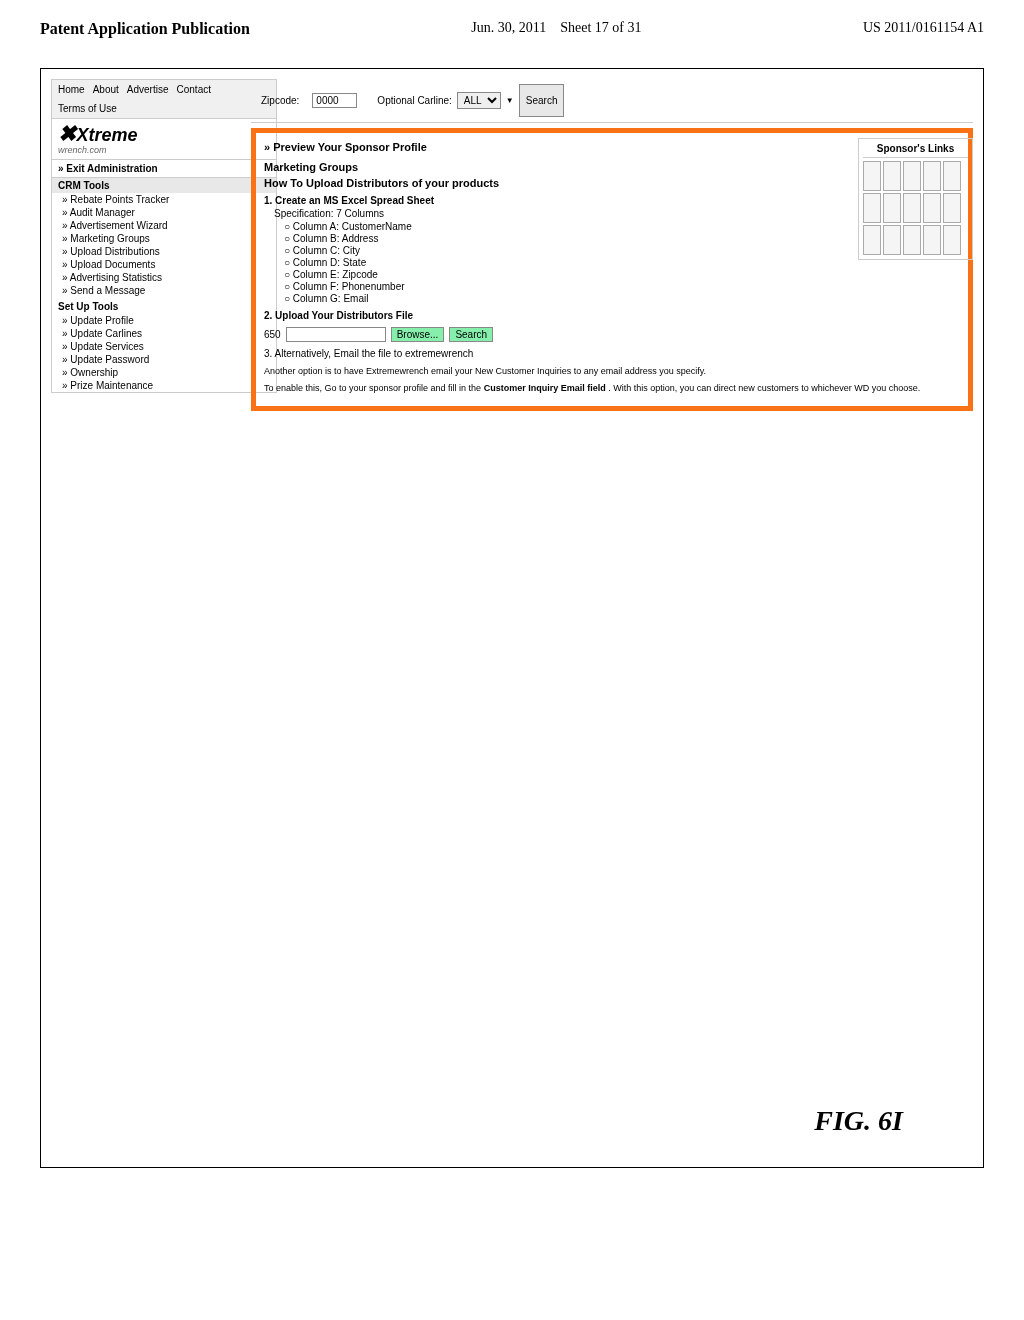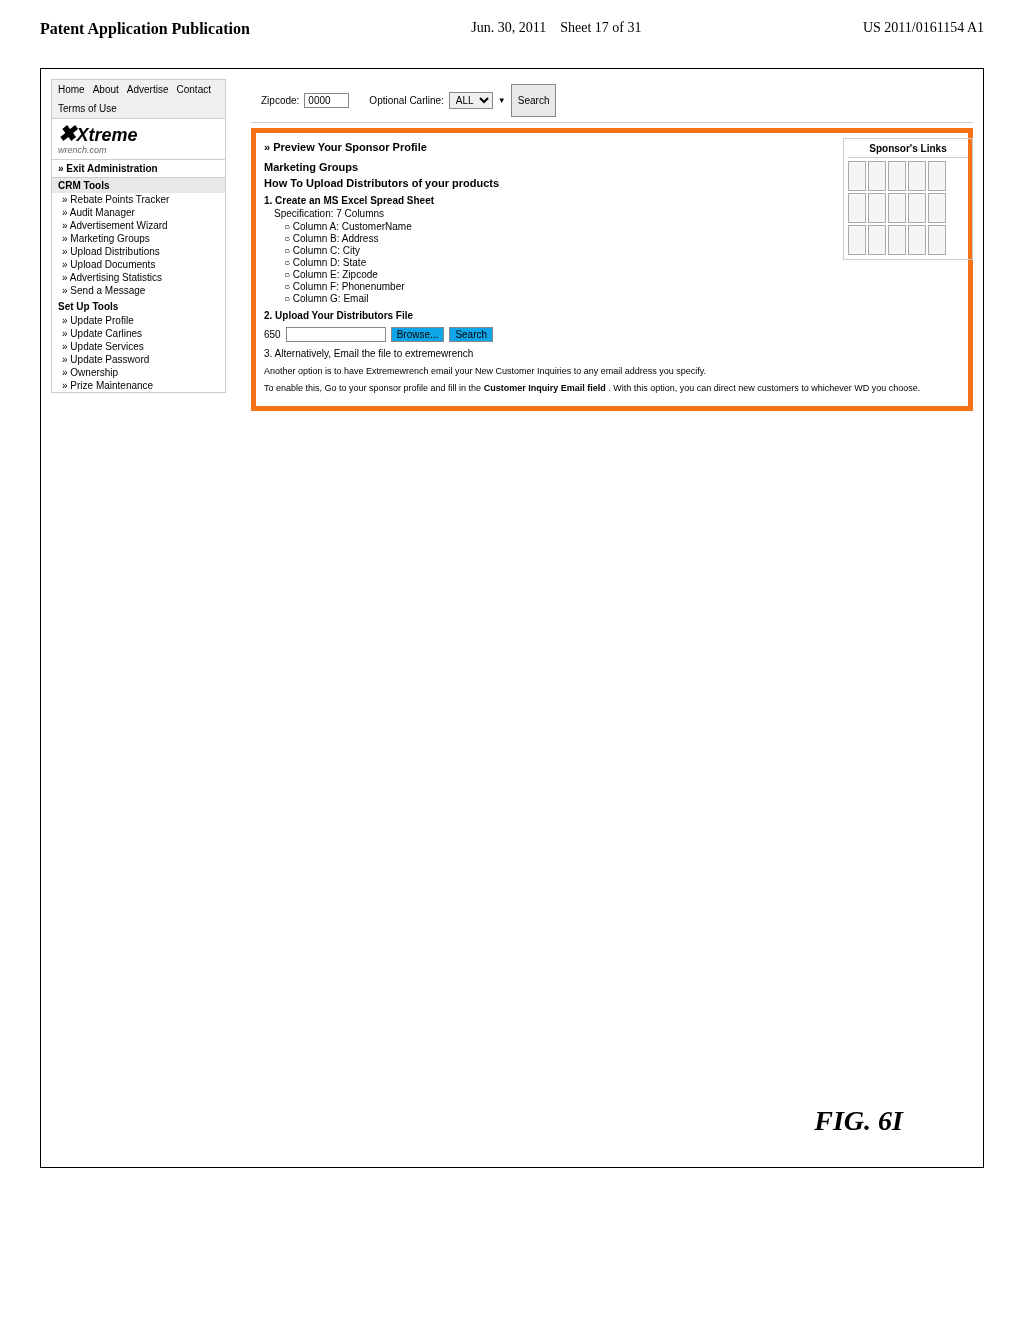--- a/index.html
+++ b/index.html
@@ -41,21 +41,21 @@
       padding: 10px;
       position: relative;
       min-height: 1100px;
     }
 
     
     .left-sidebar {
       position: absolute;
       left: 10px;
       top: 10px;
-      width: 175px;
+      width: 226px;
       border: 1px solid #ccc;
       background: #fff;
     }
 
     .nav-bar {
       display: flex;
       gap: 8px;
       padding: 4px 6px;
       border-bottom: 1px solid #ccc;
       background: #f0f0f0;
@@ -134,21 +134,21 @@
       align-items: center;
       gap: 20px;
       padding: 5px 10px;
       border-bottom: 1px solid #ccc;
       margin-bottom: 5px;
     }
 
     .zip-area {
       display: flex;
       align-items: center;
-      gap: 5px;
+      gap: 13px;
       font-size: 10px;
     }
 
     .zip-input {
       border: 1px solid #888;
       font-size: 10px;
       padding: 1px 3px;
       width: 45px;
     }
 
@@ -230,21 +230,21 @@
       margin: 6px 0;
       font-size: 10px;
     }
 
     .char-count {
       font-size: 10px;
     }
 
     .browse-btn, .upload-btn {
       border: 1px solid #888;
-      background: #0ea5e9;
+      background: #86efac;
       font-size: 10px;
       padding: 1px 5px;
       cursor: pointer;
     }
 
     .alternatively-text {
       font-size: 10px;
       margin-bottom: 4px;
     }
 
@@ -256,21 +256,21 @@
 
     .bold-inline {
       font-weight: bold;
     }
 
     
     .sponsors-links-panel {
       position: absolute;
       right: 0;
       top: 10px;
-      width: 130px;
+      width: 115px;
       border: 1px solid #ccc;
       padding: 4px;
     }
 
     .sponsors-links-title {
       font-size: 10px;
       font-weight: bold;
       text-align: center;
       border-bottom: 1px solid #ccc;
       padding-bottom: 3px;

